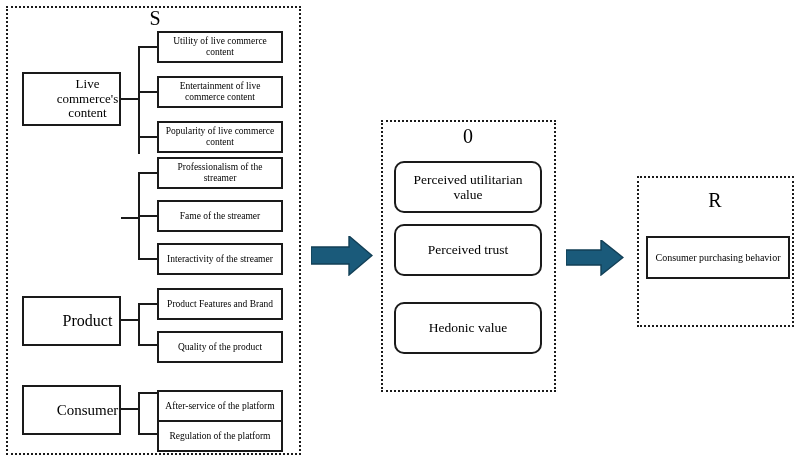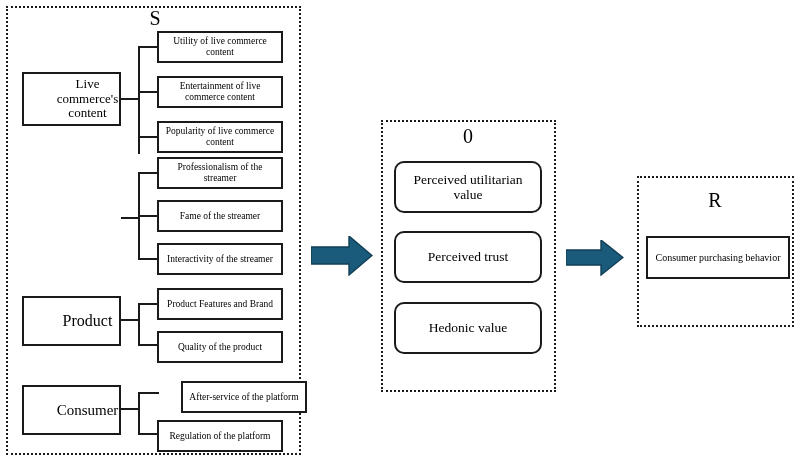--- a/index.html
+++ b/index.html
@@ -140,37 +140,37 @@
   <div class="node child" style="top:288px;">Product Features and Brand</div>
   <div class="node child" style="top:331px;text-align:right;">Quality of the product</div>
 
   <div class="conn h" style="left:121px; top:319px; width:19px;"></div>
   <div class="conn v" style="left:138px; top:303px; height:43px;"></div>
   <div class="conn h" style="left:138px; top:303px; width:21px;"></div>
   <div class="conn h" style="left:138px; top:344px; width:21px;"></div>
 
   <div class="node parent" style="top:385px; height:50px; font-size:15px;">Consumer</div>
 
-  <div class="node child" style="top:381px;margin-left:24px;">After-service of the platform</div>
+  <div class="node child" style="top:390px;">After-service of the platform</div>
   <div class="node child" style="top:420px;">Regulation of the platform</div>
 
   <div class="conn h" style="left:121px; top:408px; width:19px;"></div>
   <div class="conn v" style="left:138px; top:392px; height:43px;"></div>
   <div class="conn h" style="left:138px; top:392px; width:21px;"></div>
   <div class="conn h" style="left:138px; top:433px; width:21px;"></div>
 
   <svg class="arrow" style="left:311px; top:236px;" width="62" height="40" viewBox="0 0 62 40">
     <polygon points="0,11 38,11 38,0 61,19.5 38,39 38,28 0,28" fill="#1a5a7a" stroke="#123f56" stroke-width="1.4" stroke-linejoin="miter"></polygon>
   </svg>
 
   <div class="panel" id="panel-o"></div>
   <div class="panel-caption" id="caption-o">0</div>
 
   <div class="node mediator" style="top:161px;">Perceived utilitarian value</div>
-  <div class="node mediator" style="top:231px;">Perceived trust</div>
+  <div class="node mediator" style="top:224px;">Perceived trust</div>
   <div class="node mediator" style="top:302px;">Hedonic value</div>
 
   <svg class="arrow" style="left:566px; top:240px;" width="58" height="36" viewBox="0 0 58 36">
     <polygon points="0,10 35,10 35,0 57,17.5 35,35 35,25 0,25" fill="#1a5a7a" stroke="#123f56" stroke-width="1.4" stroke-linejoin="miter"></polygon>
   </svg>
 
   <div class="panel" id="panel-r"></div>
   <div class="panel-caption" id="caption-r">R</div>
 
   <div class="node outcome" style="top:236px;">Consumer purchasing behavior</div>

